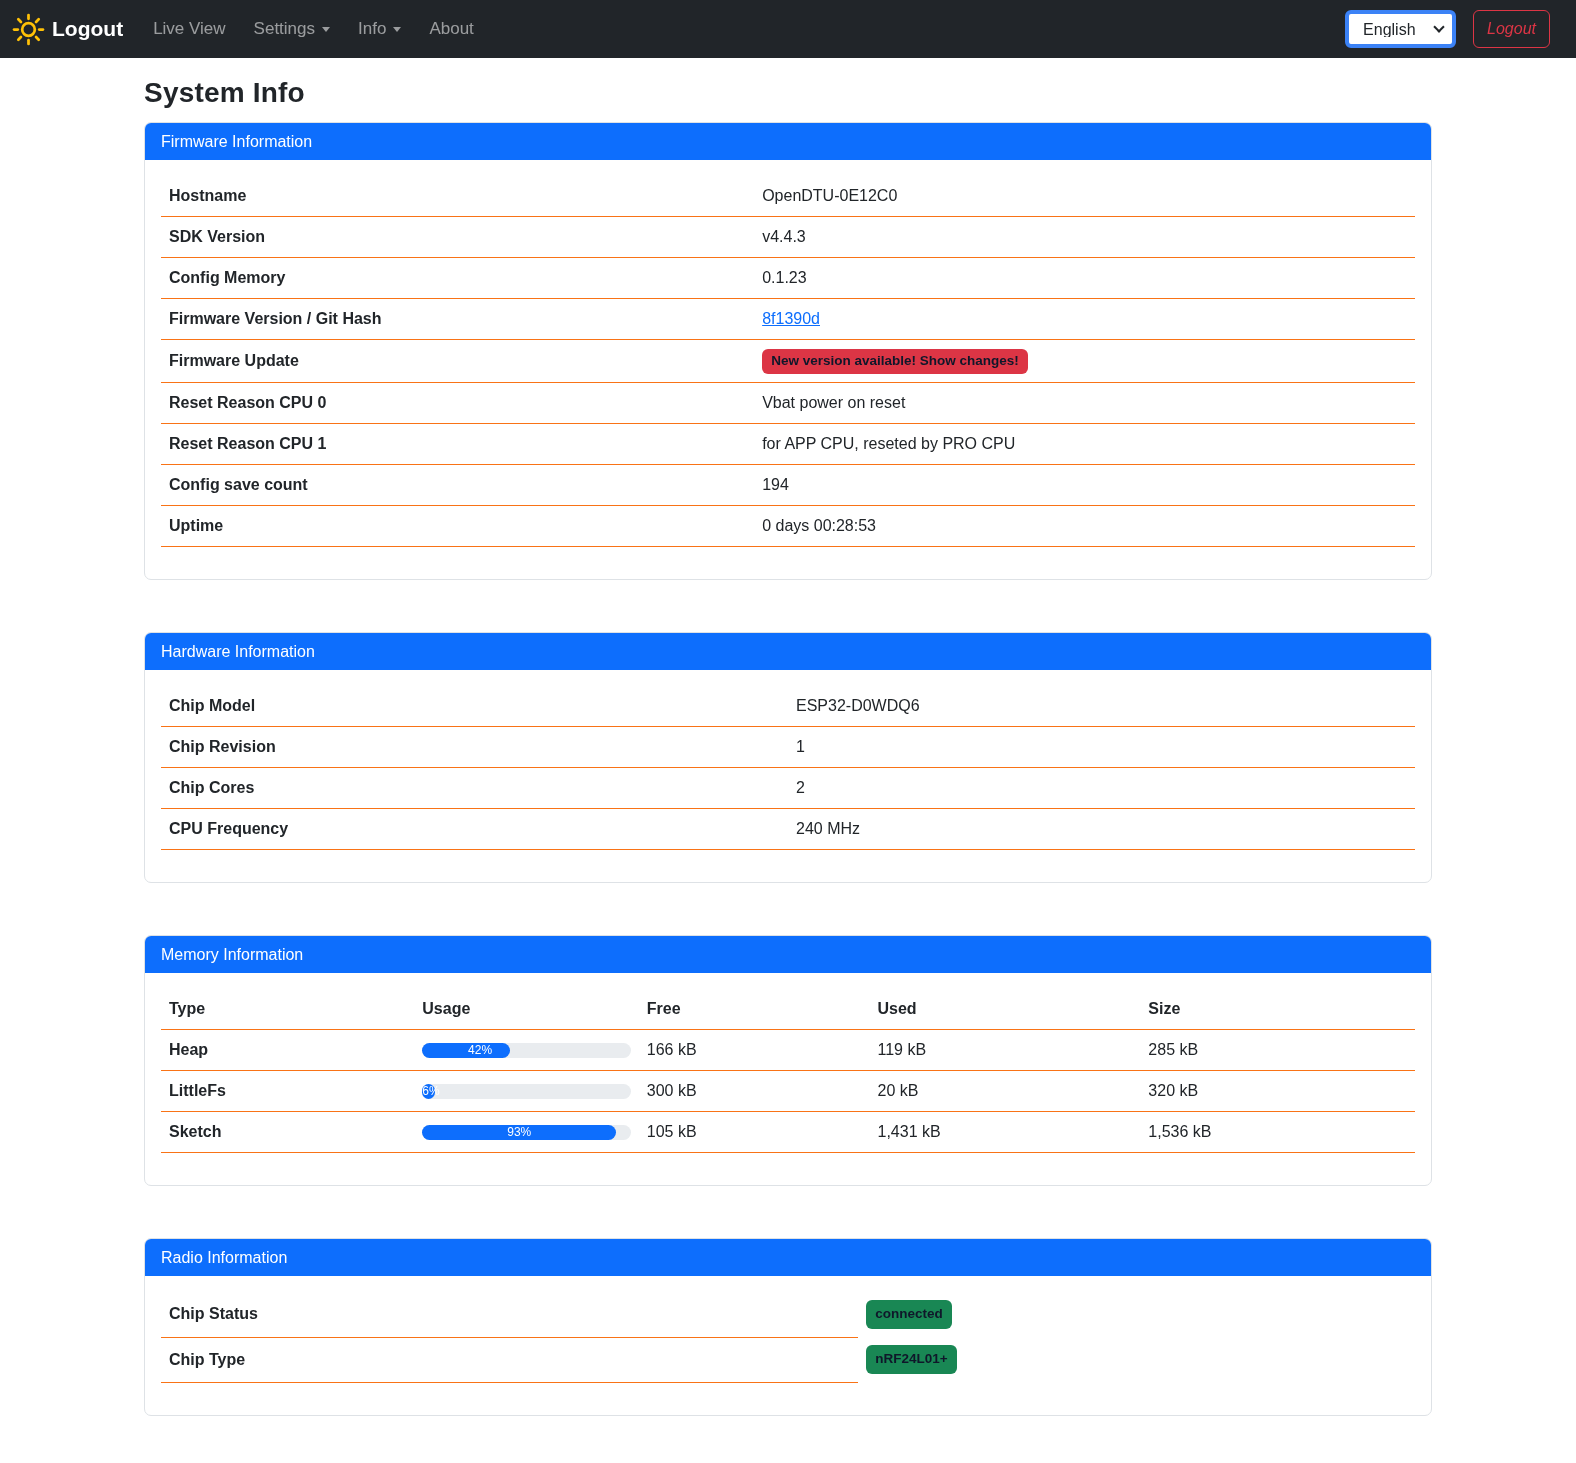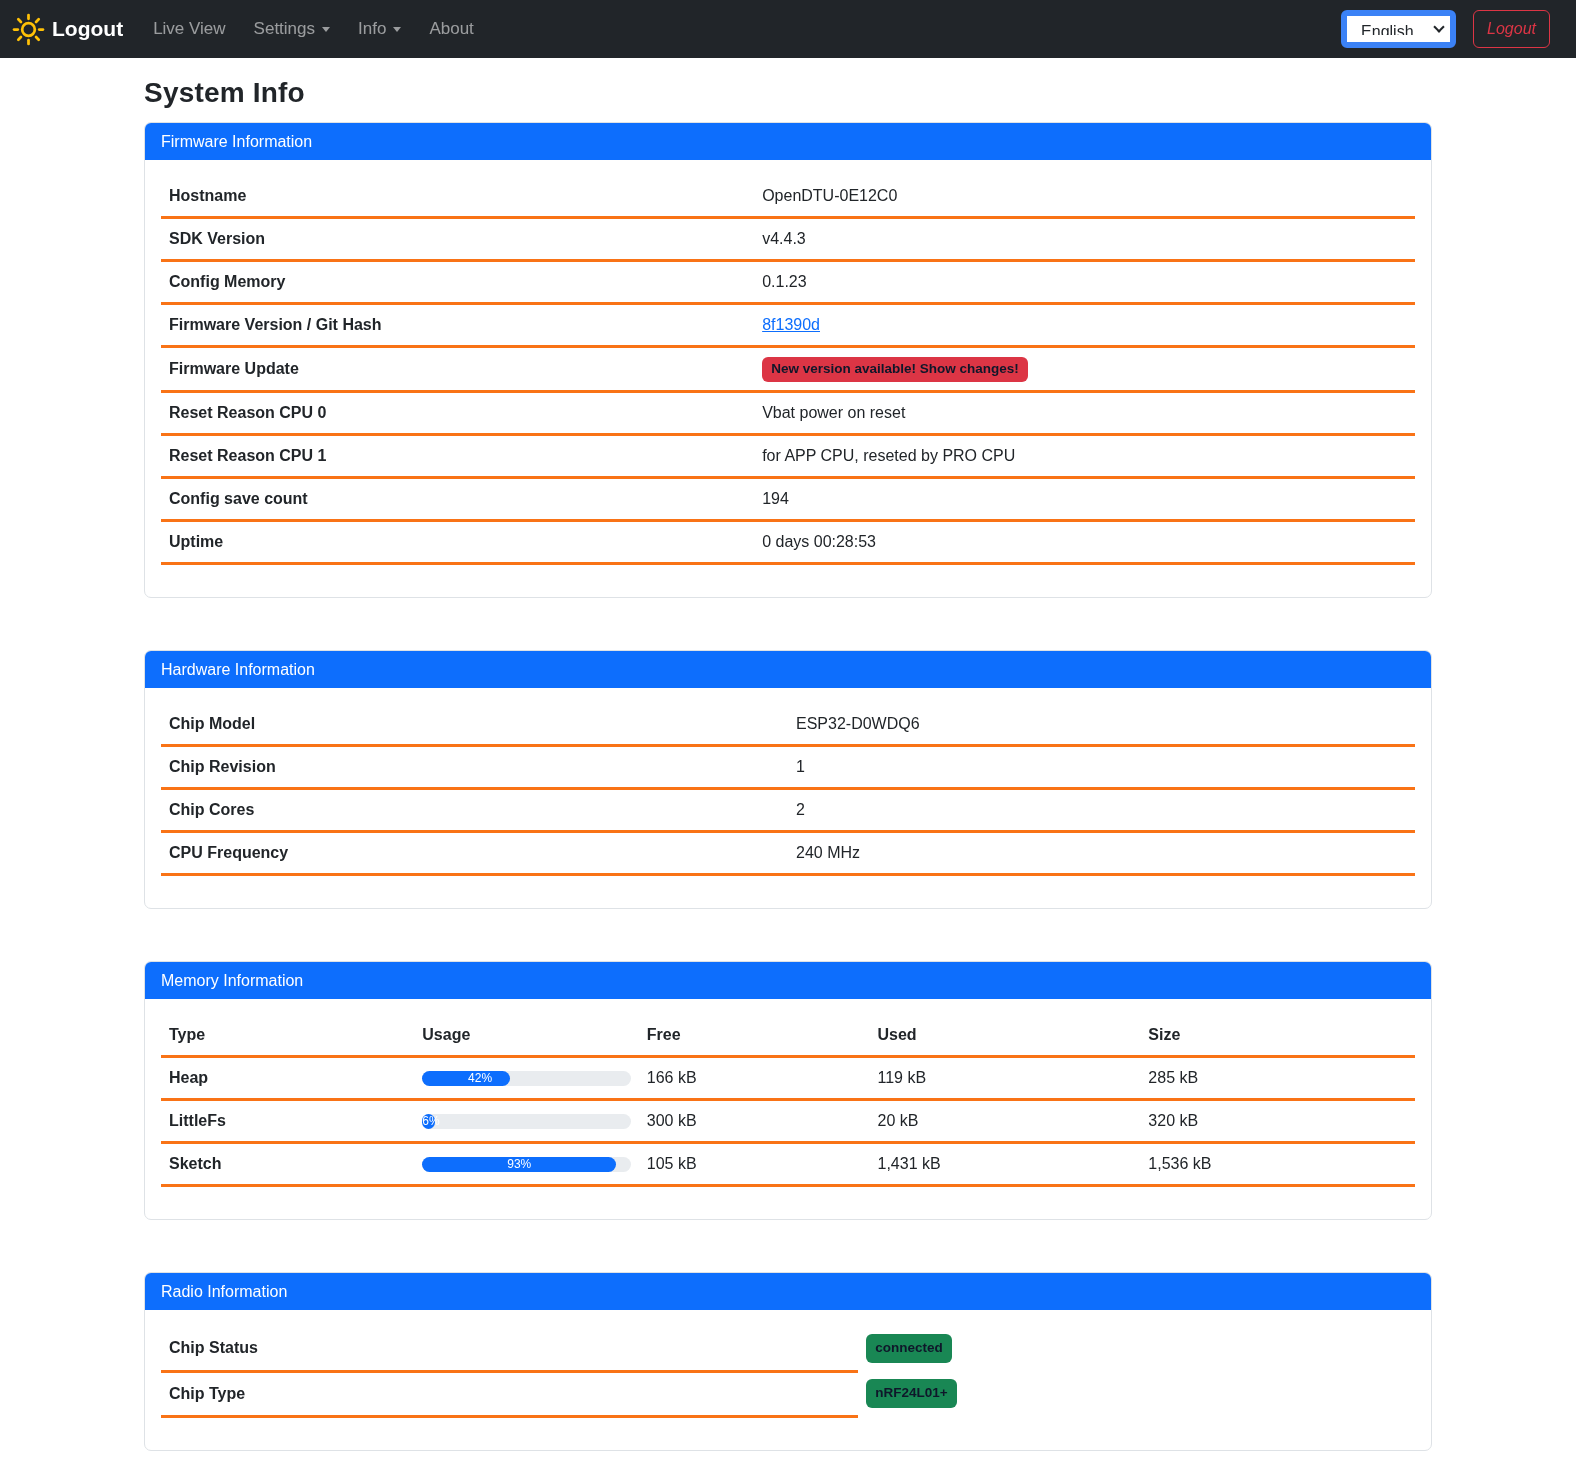--- a/index.html
+++ b/index.html
@@ -23,21 +23,21 @@
   }
   .caret {
     display:inline-block; margin-left:7px; vertical-align:middle;
     border-left:4.5px solid transparent; border-right:4.5px solid transparent;
     border-top:5px solid currentColor;
   }
   .nav-right { margin-left:auto; display:flex; align-items:center; gap:17px; }
   .lang-wrap { position:relative; }
   .lang-select {
     -webkit-appearance:none; appearance:none;
-    background:#fff; color:#212529; border:6px solid #3b82f6; border-radius:6px;
+    background:#fff; color:#212529; border:4px solid #3b82f6; border-radius:6px;
     font-family:inherit; font-size:16px; padding:7px 36px 7px 14px; height:38px; cursor:pointer;
   }
   .lang-chevron {
     position:absolute; right:13px; top:13px; width:8px; height:8px; pointer-events:none;
     border-right:2px solid #212529; border-bottom:2px solid #212529;
     transform:rotate(45deg);
   }
   .logout-btn {
     background:transparent; color:#dc3545; border:1px solid #dc3545; border-radius:6px;
     font-family:inherit; font-size:16px; padding:7px 13px; height:38px; cursor:pointer;font-style:italic;
@@ -50,21 +50,21 @@
   .card { border:1px solid #dee2e6; border-radius:7px; margin-bottom:52px; background:#fff; }
   .card-header {
     background:#0d6efd; color:#fff; padding:8px 16px; font-size:16px; line-height:21px;
     border-radius:6px 6px 0 0;
   }
   .card-body { padding:16px; }
 
   table { width:100%; border-collapse:collapse; margin-bottom:16px; }
   th, td {
     text-align:left; padding:8px; font-size:16px; line-height:24px;
-    border-bottom:3px solid #f97316; vertical-align:middle;
+    border-bottom:1px solid #f97316; vertical-align:middle;
   }
   th { font-weight:700; }
   td { font-weight:400; }
   td.no-border { border-bottom:none; }
 
   a.value-link { color:#0d6efd; text-decoration:underline; cursor:pointer; }
 
   .badge {
     display:inline-block; color:#0f172a; font-weight:700; border-radius:6px;
     line-height:14px; white-space:nowrap;

